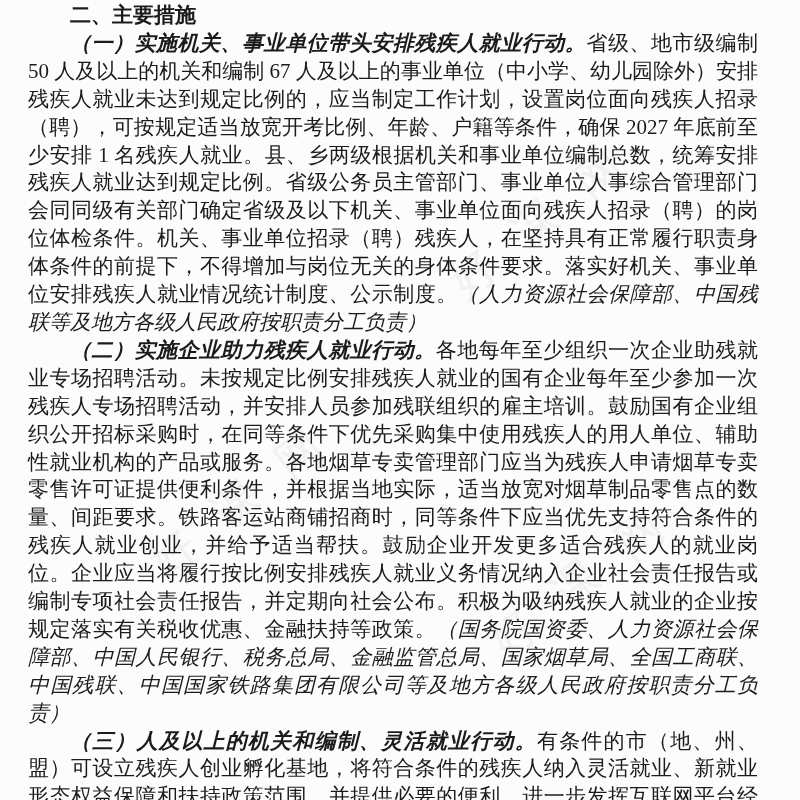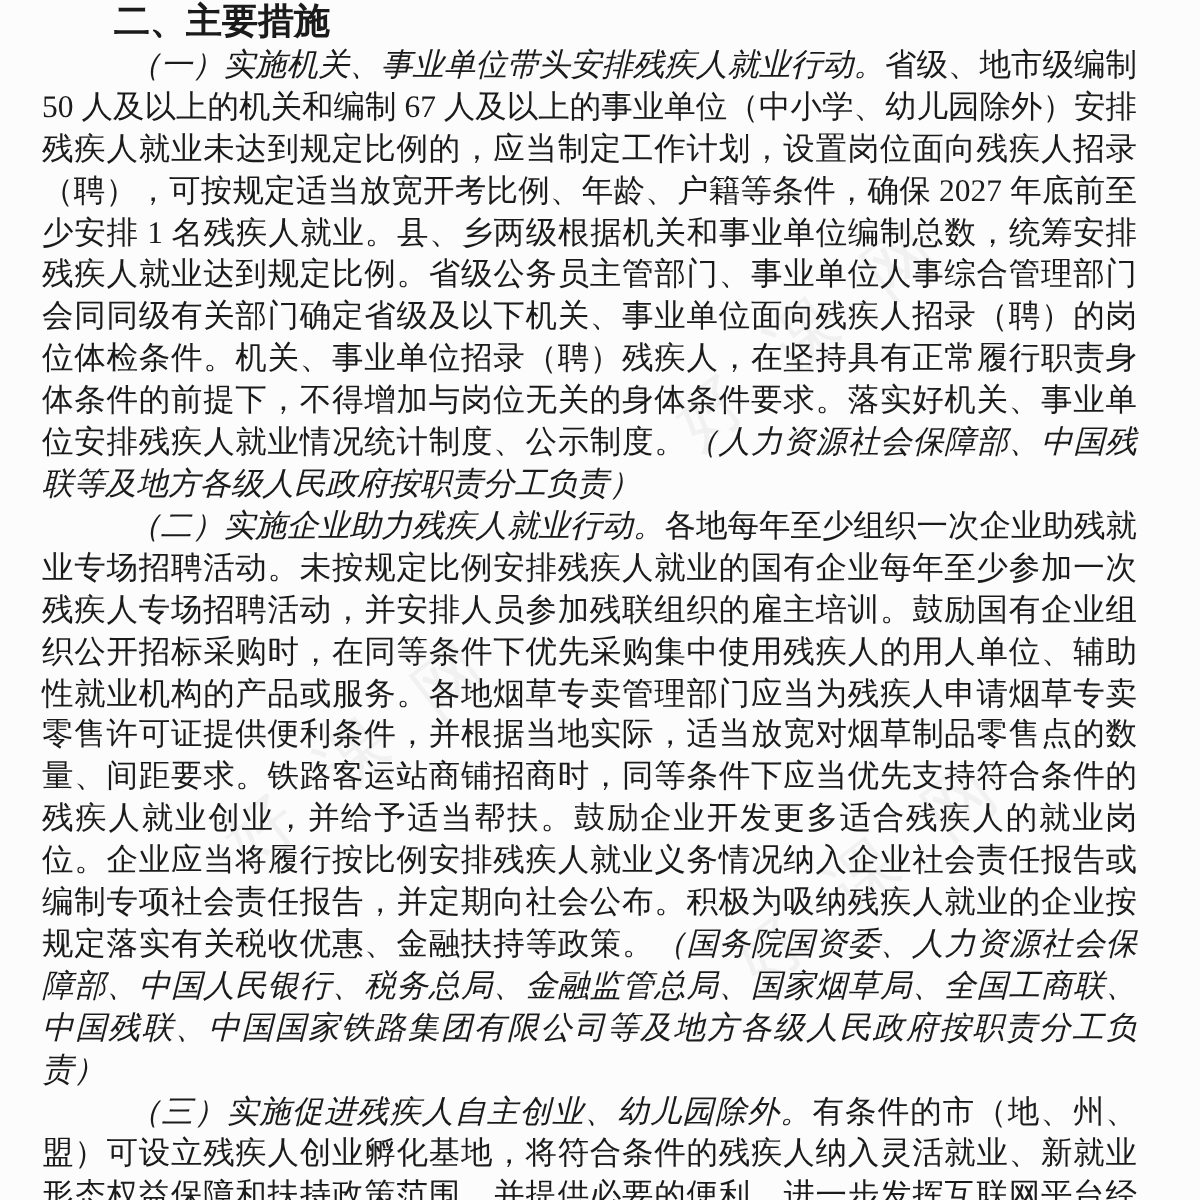--- a/index.html
+++ b/index.html
@@ -26,31 +26,30 @@
     text-justify: inter-ideograph;
   }
   .content p, .content h2 {
     margin: 0;
     padding: 0;
   }
   .continuation {
     text-indent: 0;
   }
   .heading {
-    font-size: 24px;
+    font-size: 21px;
     font-weight: 700;
     text-indent: 2em;
   }
   .para {
     text-indent: 2em;
   }
   .lead {
     font-style: italic;
-    font-weight: 400;
-    margin-left: 16px;
+    font-weight: 700;
   }
   .kai {
     font-style: italic;
   }
   .watermark-layer {
     position: absolute;
     inset: 0;
     z-index: 0;
     pointer-events: none;
   }
@@ -80,16 +79,16 @@
 
   <div class="content">
 
 
     <h2 class="heading">二、主要措施</h2>
 
     <p class="para"><span class="lead">（一）实施机关、事业单位带头安排残疾人就业行动。</span><span>省级、地市级编制 50 人及以上的机关和编制 67 人及以上的事业单位（中小学、幼儿园除外）安排残疾人就业未达到规定比例的，应当制定工作计划，设置岗位面向残疾人招录（聘），可按规定适当放宽开考比例、年龄、户籍等条件，确保 2027 年底前至少安排 1 名残疾人就业。县、乡两级根据机关和事业单位编制总数，统筹安排残疾人就业达到规定比例。省级公务员主管部门、事业单位人事综合管理部门会同同级有关部门确定省级及以下机关、事业单位面向残疾人招录（聘）的岗位体检条件。机关、事业单位招录（聘）残疾人，在坚持具有正常履行职责身体条件的前提下，不得增加与岗位无关的身体条件要求。落实好机关、事业单位安排残疾人就业情况统计制度、公示制度。</span><span class="kai">（人力资源社会保障部、中国残联等及地方各级人民政府按职责分工负责）</span></p>
 
     <p class="para"><span class="lead">（二）实施企业助力残疾人就业行动。</span><span>各地每年至少组织一次企业助残就业专场招聘活动。未按规定比例安排残疾人就业的国有企业每年至少参加一次残疾人专场招聘活动，并安排人员参加残联组织的雇主培训。鼓励国有企业组织公开招标采购时，在同等条件下优先采购集中使用残疾人的用人单位、辅助性就业机构的产品或服务。各地烟草专卖管理部门应当为残疾人申请烟草专卖零售许可证提供便利条件，并根据当地实际，适当放宽对烟草制品零售点的数量、间距要求。铁路客运站商铺招商时，同等条件下应当优先支持符合条件的残疾人就业创业，并给予适当帮扶。鼓励企业开发更多适合残疾人的就业岗位。企业应当将履行按比例安排残疾人就业义务情况纳入企业社会责任报告或编制专项社会责任报告，并定期向社会公布。积极为吸纳残疾人就业的企业按规定落实有关税收优惠、金融扶持等政策。</span><span class="kai">（国务院国资委、人力资源社会保障部、中国人民银行、税务总局、金融监管总局、国家烟草局、全国工商联、中国残联、中国国家铁路集团有限公司等及地方各级人民政府按职责分工负责）</span></p>
 
-    <p class="para"><span class="lead">（三）实施促进残疾人自主创业、幼儿园除外。</span><span>有条件的市（地、州、盟）可设立残疾人创业孵化基地，将符合条件的残疾人纳入灵活就业、新就业形态权益保障和扶持政策范围，并提供必要的便利，进一步发挥互联网平台经济功能</span><span class="kai"></span></p>
+    <p class="para"><span class="lead">（三）人及以上的机关和编制、灵活就业行动。</span><span>有条件的市（地、州、盟）可设立残疾人创业孵化基地，将符合条件的残疾人纳入灵活就业、新就业形态权益保障和扶持政策范围，并提供必要的便利，进一步发挥互联网平台经济功能</span><span class="kai"></span></p>
 
   </div>
 </div>
 
 </body></html>

